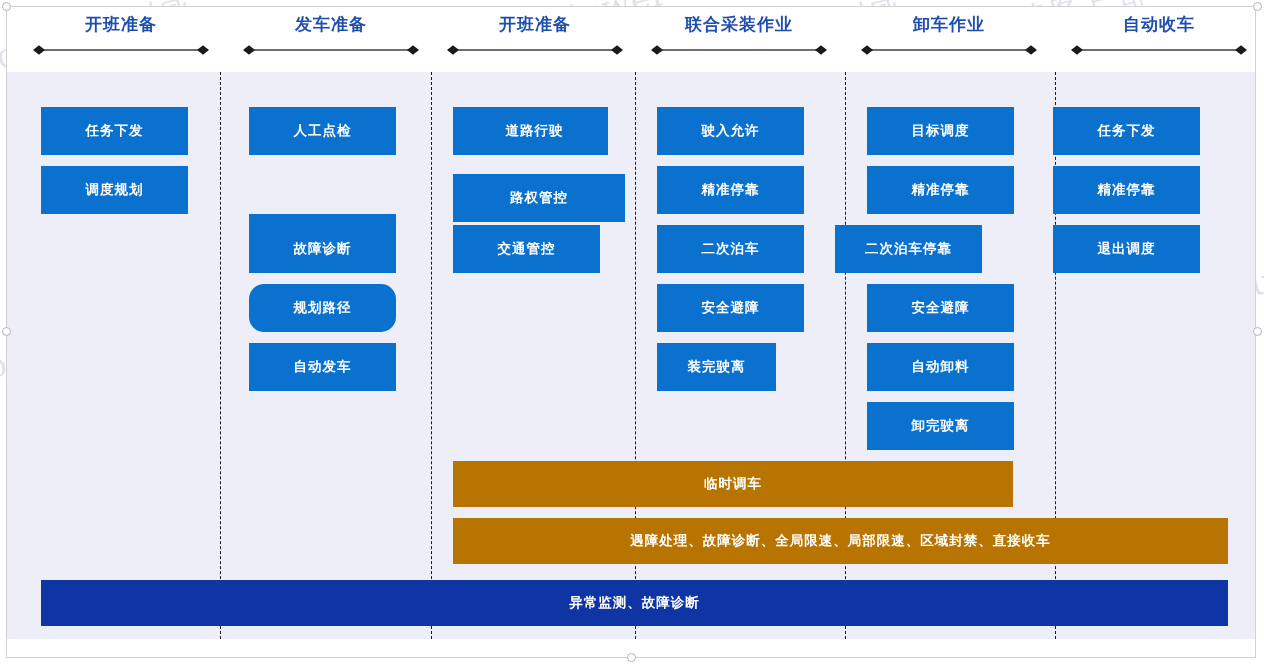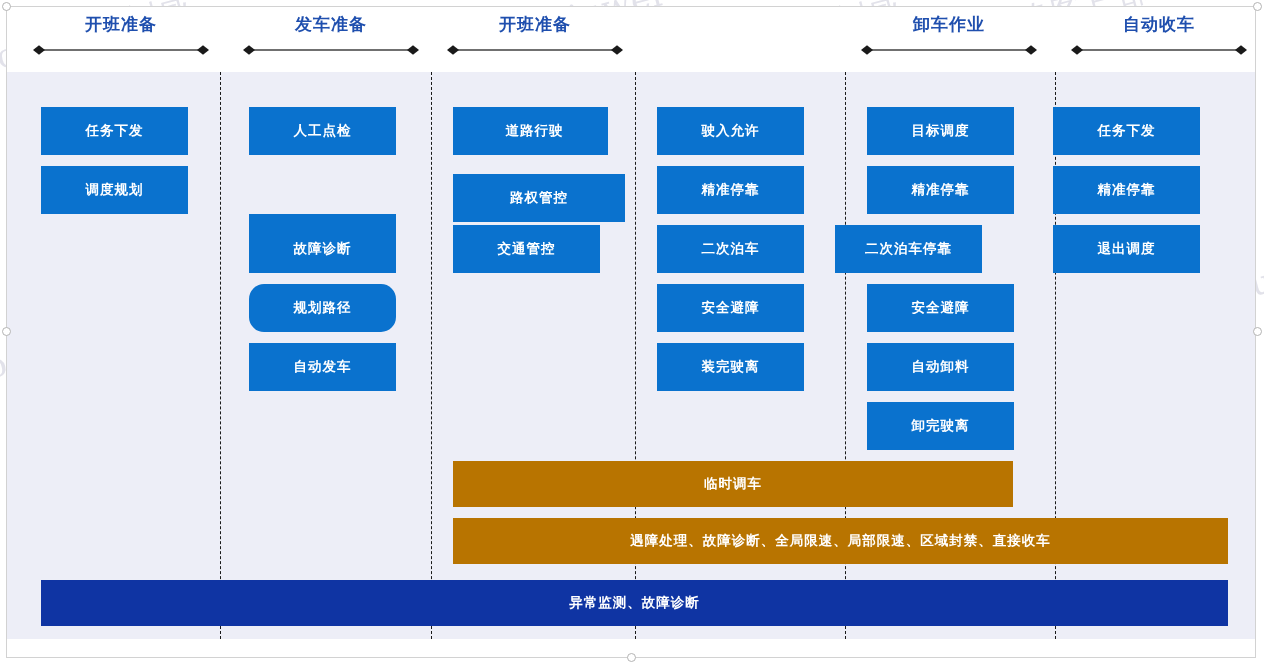--- a/index.html
+++ b/index.html
@@ -168,20 +168,30 @@
         <div class="phase-arrow">
           <svg viewBox="0 0 176 14" preserveAspectRatio="none">
             <line x1="6" y1="7" x2="170" y2="7" stroke="#404040" stroke-width="1.6"></line>
             <polygon points="0,7 6,2.2 12,7 6,11.8" fill="#1a1a1a"></polygon>
             <polygon points="164,7 170,2.2 176,7 170,11.8" fill="#1a1a1a"></polygon>
           </svg>
         </div>
       </div>
       <div class="phase" style="left: 440px; width: 176px;">
         <div class="phase-label">开班准备</div>
+        <div class="phase-arrow">
+          <svg viewBox="0 0 176 14" preserveAspectRatio="none">
+            <line x1="6" y1="7" x2="170" y2="7" stroke="#404040" stroke-width="1.6"></line>
+            <polygon points="0,7 6,2.2 12,7 6,11.8" fill="#1a1a1a"></polygon>
+            <polygon points="164,7 170,2.2 176,7 170,11.8" fill="#1a1a1a"></polygon>
+          </svg>
+        </div>
+      </div>
+      <div class="phase" style="left: 644px; width: 176px;">
+        <div class="phase-label">联合采装作业</div>
         <div class="phase-arrow">
           <svg viewBox="0 0 176 14" preserveAspectRatio="none">
             <line x1="6" y1="7" x2="170" y2="7" stroke="#404040" stroke-width="1.6"></line>
             <polygon points="0,7 6,2.2 12,7 6,11.8" fill="#1a1a1a"></polygon>
             <polygon points="164,7 170,2.2 176,7 170,11.8" fill="#1a1a1a"></polygon>
           </svg>
         </div>
       </div>
       <div class="phase" style="left: 854px; width: 176px;">
         <div class="phase-label">卸车作业</div>
@@ -218,21 +228,21 @@
       <div class="colbox" style="left: 242px; width: 147px; top: 153px;">故障诊断</div>
       <div class="colbox" style="left: 242px; width: 147px; top: 212px; border-radius: 15px;">规划路径</div>
       <div class="colbox" style="left: 242px; width: 147px; top: 271px;">自动发车</div>
       <div class="colbox" style="left: 446px; width: 147px; top: 35px; padding-left: 8px;">道路行驶</div>
       <div class="colbox" style="left: 446px; width: 172px; top: 102px;">路权管控</div>
       <div class="colbox" style="left: 446px; width: 147px; top: 153px;">交通管控</div>
       <div class="colbox" style="left: 650px; width: 147px; top: 35px;">驶入允许</div>
       <div class="colbox" style="left: 650px; width: 147px; top: 94px;">精准停靠</div>
       <div class="colbox" style="left: 650px; width: 147px; top: 153px;">二次泊车</div>
       <div class="colbox" style="left: 650px; width: 147px; top: 212px;">安全避障</div>
-      <div class="colbox" style="left: 650px; width: 147px; top: 271px;">装完驶离</div>
+      <div class="colbox" style="left: 650px; width: 119px; top: 271px;">装完驶离</div>
       <div class="colbox" style="left: 860px; width: 147px; top: 35px;">目标调度</div>
       <div class="colbox" style="left: 860px; width: 147px; top: 94px;">精准停靠</div>
       <div class="colbox" style="left: 828px; width: 147px; top: 153px;">二次泊车停靠</div>
       <div class="colbox" style="left: 860px; width: 147px; top: 212px;">安全避障</div>
       <div class="colbox" style="left: 860px; width: 147px; top: 271px;">自动卸料</div>
       <div class="colbox" style="left: 860px; width: 147px; top: 330px;">卸完驶离</div>
       <div class="colbox" style="left: 1046px; width: 147px; top: 35px;">任务下发</div>
       <div class="colbox" style="left: 1046px; width: 147px; top: 94px;">精准停靠</div>
       <div class="colbox" style="left: 1046px; width: 147px; top: 153px;">退出调度</div>
       <div class="widebar" style="left: 446px; width: 560px; top: 389px; height: 46px;">临时调车</div>

